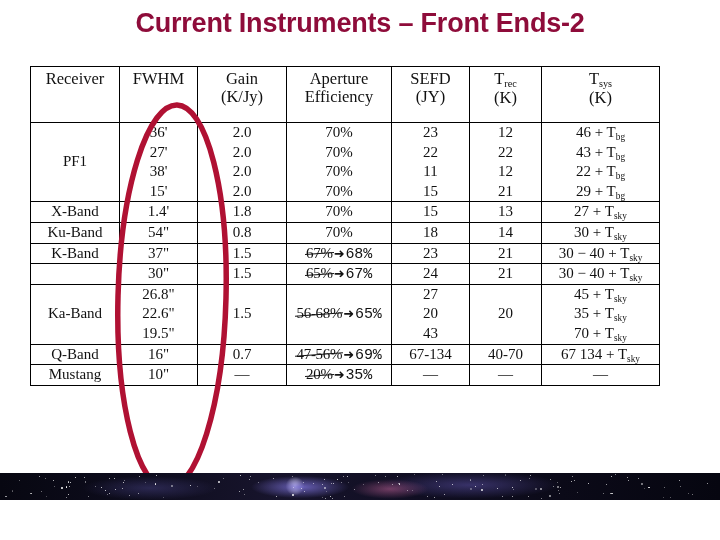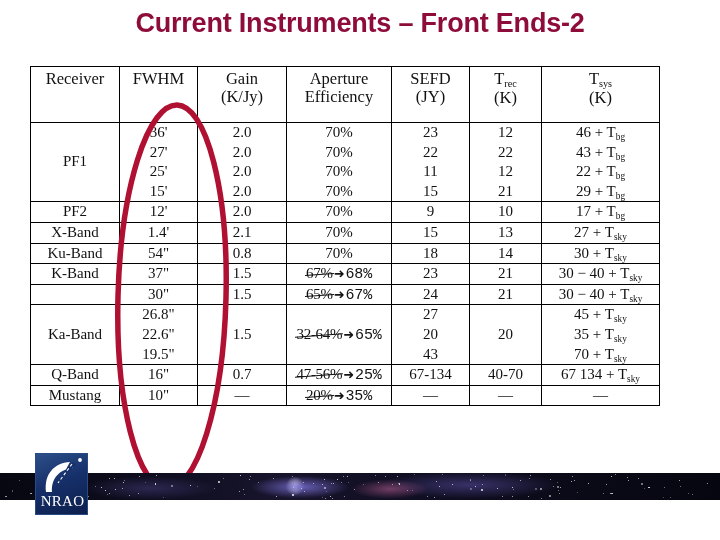--- a/index.html
+++ b/index.html
@@ -217,21 +217,21 @@
             </td>
           </tr>
           <tr class="body">
             <td class="block">
               <span class="one">PF1</span>
             </td>
             <td class="block">
               <span class="stack">
                 <span>36'</span>
                 <span>27'</span>
-                <span>25'</span>
+                <span>38'</span>
                 <span>15'</span>
               </span>
             </td>
             <td class="block">
               <span class="stack">
                 <span>2.0</span>
                 <span>2.0</span>
                 <span>2.0</span>
                 <span>2.0</span>
               </span>
@@ -264,50 +264,27 @@
               <span class="stack">
                 <span>46 + T<sub>bg</sub></span>
                 <span>43 + T<sub>bg</sub></span>
                 <span>22 + T<sub>bg</sub></span>
                 <span>29 + T<sub>bg</sub></span>
               </span>
             </td>
           </tr>
           <tr class="body">
             <td class="block">
-              <span class="one">PF2</span>
-            </td>
-            <td class="block">
-              <span class="one">12'</span>
-            </td>
-            <td class="block">
-              <span class="one">2.0</span>
-            </td>
-            <td class="block">
-              <span class="one">70%</span>
-            </td>
-            <td class="block">
-              <span class="one">9</span>
-            </td>
-            <td class="block">
-              <span class="one">10</span>
-            </td>
-            <td class="block">
-              <span class="one">17 + T<sub>bg</sub></span>
-            </td>
-          </tr>
-          <tr class="body">
-            <td class="block">
               <span class="one">X-Band</span>
             </td>
             <td class="block">
               <span class="one">1.4'</span>
             </td>
             <td class="block">
-              <span class="one">2.1</span>
+              <span class="one">1.8</span>
             </td>
             <td class="block">
               <span class="one">70%</span>
             </td>
             <td class="block">
               <span class="one">15</span>
             </td>
             <td class="block">
               <span class="one">13</span>
             </td>
@@ -392,21 +369,21 @@
               <span class="stack">
                 <span>26.8"</span>
                 <span>22.6"</span>
                 <span>19.5"</span>
               </span>
             </td>
             <td class="block">
               <span class="one">1.5</span>
             </td>
             <td class="block">
-              <span class="one"><span class="edit"><span class="old">32-64%</span><span class="arrow">➜</span><span class="new">65%</span></span></span>
+              <span class="one"><span class="edit"><span class="old">56-68%</span><span class="arrow">➜</span><span class="new">65%</span></span></span>
             </td>
             <td class="block">
               <span class="stack">
                 <span>27</span>
                 <span>20</span>
                 <span>43</span>
               </span>
             </td>
             <td class="block">
               <span class="one">20</span>
@@ -423,21 +400,21 @@
             <td class="block">
               <span class="one">Q-Band</span>
             </td>
             <td class="block">
               <span class="one">16"</span>
             </td>
             <td class="block">
               <span class="one">0.7</span>
             </td>
             <td class="block">
-              <span class="one"><span class="edit"><span class="old">47-56%</span><span class="arrow">➜</span><span class="new">25%</span></span></span>
+              <span class="one"><span class="edit"><span class="old">47-56%</span><span class="arrow">➜</span><span class="new">69%</span></span></span>
             </td>
             <td class="block">
               <span class="one">67-134</span>
             </td>
             <td class="block">
               <span class="one">40-70</span>
             </td>
             <td class="block">
               <span class="one">67    134 + T<sub>sky</sub></span>
             </td>
@@ -619,23 +596,14 @@
       <div class="star" style="width: 1px; height: 1px; left: 333.2px; top: 10.1px; opacity: 0.85;"></div>
       <div class="star" style="width: 1px; height: 1px; left: 519.7px; top: 7.4px; opacity: 0.81;"></div>
       <div class="star" style="width: 1.8px; height: 1.8px; left: 189.5px; top: 11.6px; opacity: 0.98;"></div>
       <div class="star" style="width: 1px; height: 1px; left: 577.4px; top: 18.5px; opacity: 0.4;"></div>
       <div class="star" style="width: 1px; height: 1px; left: 706.6px; top: 9.5px; opacity: 0.75;"></div>
       <div class="star" style="width: 1.8px; height: 1.8px; left: 5.3px; top: 22.6px; opacity: 0.67;"></div>
       <div class="star" style="width: 1px; height: 1px; left: 385.2px; top: 3.1px; opacity: 0.64;"></div>
       <div class="star" style="width: 1px; height: 1px; left: 95.1px; top: 12.6px; opacity: 0.54;"></div>
     </div>
 
-  <div id="logo">
-    <svg width="53" height="44" viewBox="0 0 53 44">
-      <path d="M10 38 C 8 20, 18 9, 34 8 L 37 14 C 24 15, 15 24, 16 38 Z" fill="#ffffff"></path>
-      <path d="M34 8 L 40 10 L 22 30 Z" fill="#16306a"></path>
-      <line x1="36" y1="10" x2="22" y2="29" stroke="#ffffff" stroke-width="1.1" stroke-dasharray="3,2.4"></line>
-      <circle cx="44" cy="6" r="1.9" fill="#ffffff"></circle>
-    </svg>
-    <div class="nrao-text">NRAO</div>
-  </div>
 
 </div>
 
 </body></html>

